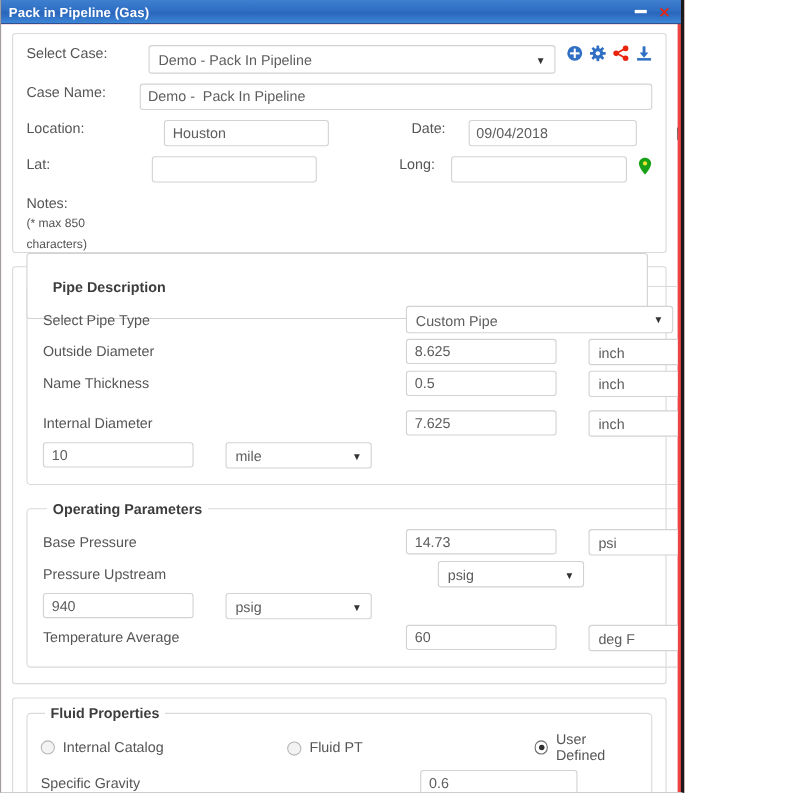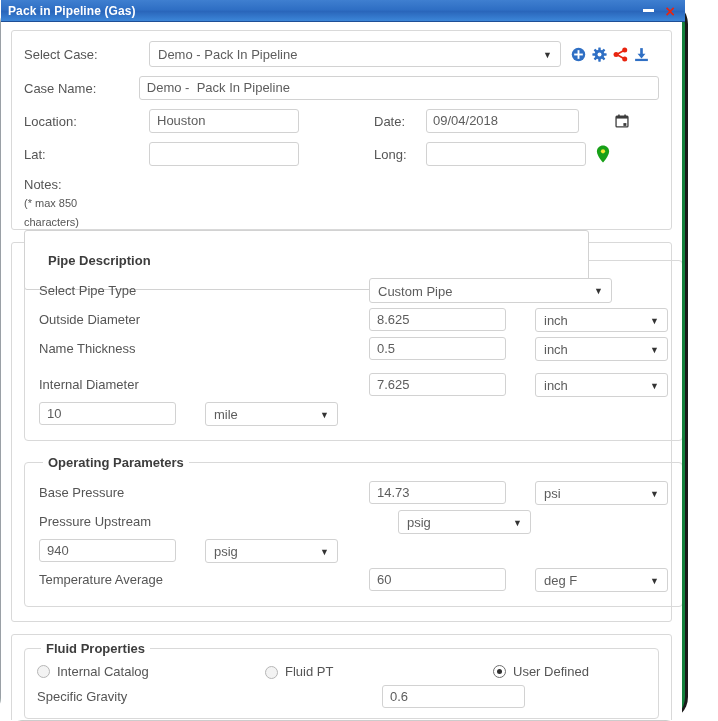--- a/index.html
+++ b/index.html
@@ -11,28 +11,27 @@
     width: 718px;
     height: 721px;
     overflow: hidden;
     font-family: "Liberation Sans", sans-serif;
     font-size: 13px;
     color: #444444;
   }
 
   #app-window {
     position: relative;
-    width: 688px;
+    width: 622px;
     height: 721px;
     box-sizing: border-box;
-    background: #15803d;
+    background: #ef4444;
     border-right: 3px solid #1a1a1a;
     border-left: 1px solid #9aa0a6;
     border-bottom: 1px solid #cccccc;
-    border-radius: 24px;
   }
 
   
   #title-bar {
     height: 22px;
     background: linear-gradient(to bottom, #3f7fd0 0%, #2f6fc4 45%, #2a66bb 55%, #3c86d8 100%);
     display: flex;
     align-items: center;
     padding: 0 4px 0 7px;
     box-sizing: border-box;
@@ -91,21 +90,21 @@
   }
 
   
   #case-panel {
     padding: 10px 12px 12px 12px;
     height: 200px;
     box-sizing: border-box;
   }
   .row {
     display: flex;
-    align-items: center;
+    align-items: flex-start;
     margin-bottom: 9px;
   }
   .lbl {
     color: #555555;
     font-size: 13px;
     white-space: nowrap;
   }
   .lbl-case { width: 125px; }
 
   .txt {

